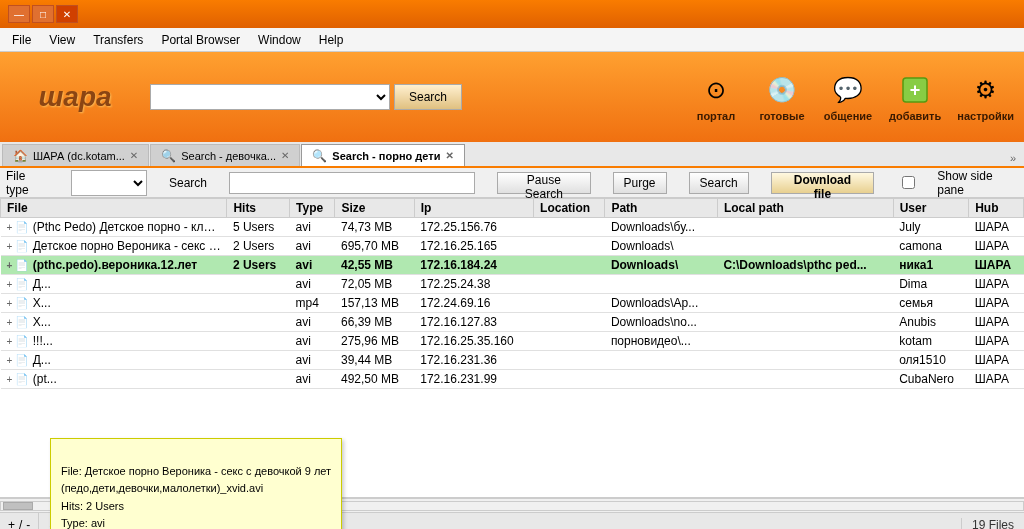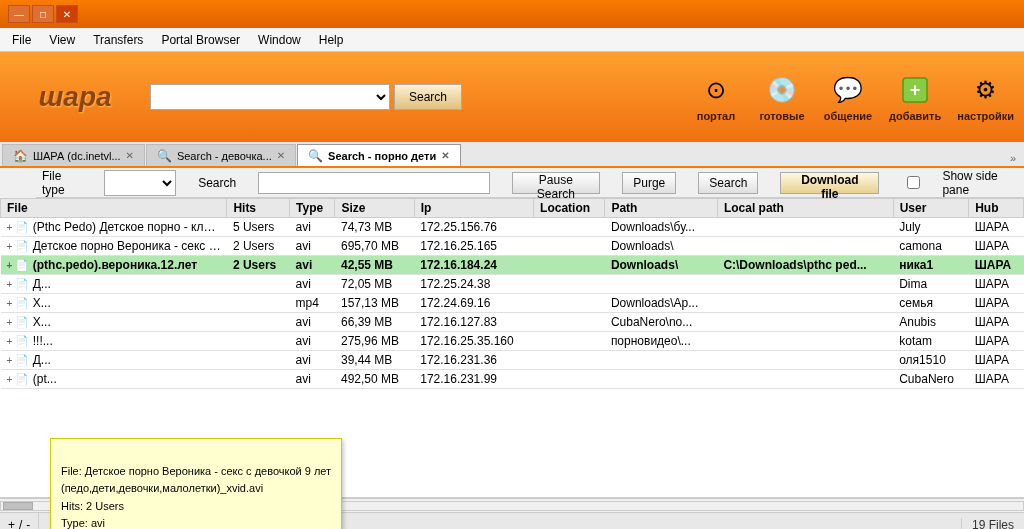--- a/index.html
+++ b/index.html
@@ -154,21 +154,20 @@
 
     
     .toolbar2 {
       background: #f0f0f0;
       height: 30px;
       display: flex;
       align-items: center;
       padding: 0 6px;
       gap: 22px;
       border-bottom: 1px solid #ccc;
-      margin-left: 36px;
     }
     .toolbar2-label { font-size: 12px; color: #000; }
     .filetype-select {
       height: 22px;
       border: 1px solid #aaa;
       font-size: 12px;
       padding: 12px 4px;
       background: white;
       width: 80px;
     }
@@ -348,21 +347,21 @@
     <div class="toolbar-icon-item">
       <div class="toolbar-icon-img">⚙</div>
       <span class="toolbar-icon-label">настройки</span>
     </div>
   </div>
 </div>
 
 <div class="tab-bar">
   <div class="tab">
     <span class="tab-icon">🏠</span>
-    <span>ШАРА (dc.inetvl...</span>
+    <span>ШАРА (dc.kotam...</span>
     <span class="tab-close">✕</span>
   </div>
   <div class="tab">
     <span class="tab-icon">🔍</span>
     <span>Search - девочка...</span>
     <span class="tab-close">✕</span>
   </div>
   <div class="tab active">
     <span class="tab-icon">🔍</span>
     <span>Search - порно дети</span>
@@ -479,21 +478,21 @@
           </tr>
           <tr>
             <td><span class="expand-btn">+</span>
      <span class="file-icon">📄</span>
      <span>X...</span></td>
             <td><span></span></td>
             <td><span>avi</span></td>
             <td><span>66,39 MB</span></td>
             <td><span>172.16.127.83</span></td>
             <td><span></span></td>
-            <td><span>CubaNero\no...</span></td>
+            <td><span>Downloads\no...</span></td>
             <td><span></span></td>
             <td><span>Anubis</span></td>
             <td><span>ШАРА</span></td>
           </tr>
           <tr>
             <td><span class="expand-btn">+</span>
      <span class="file-icon">📄</span>
      <span>!!!...</span></td>
             <td><span></span></td>
             <td><span>avi</span></td>

